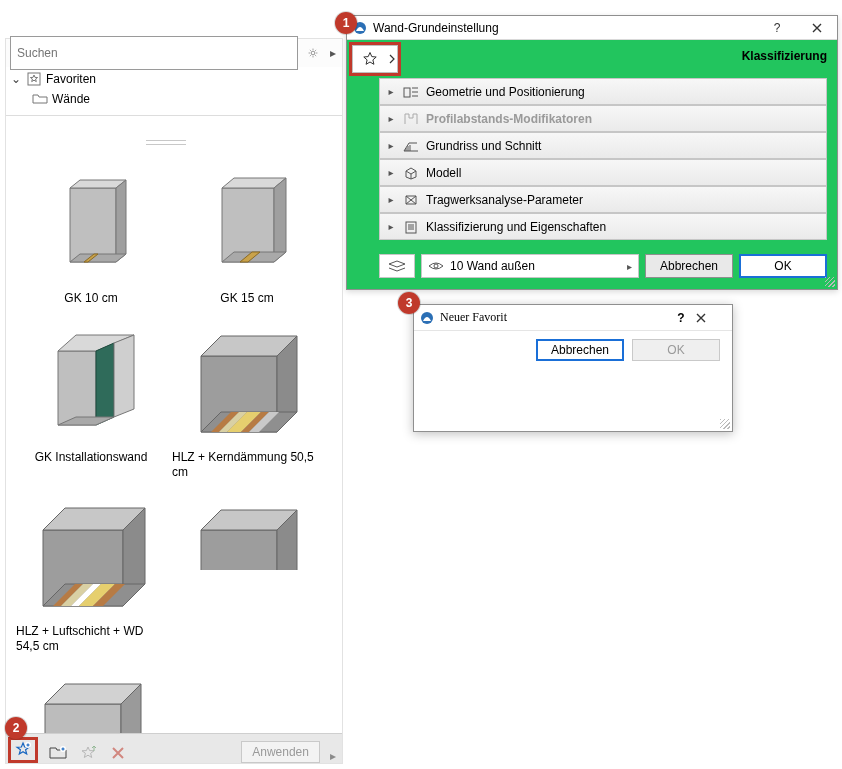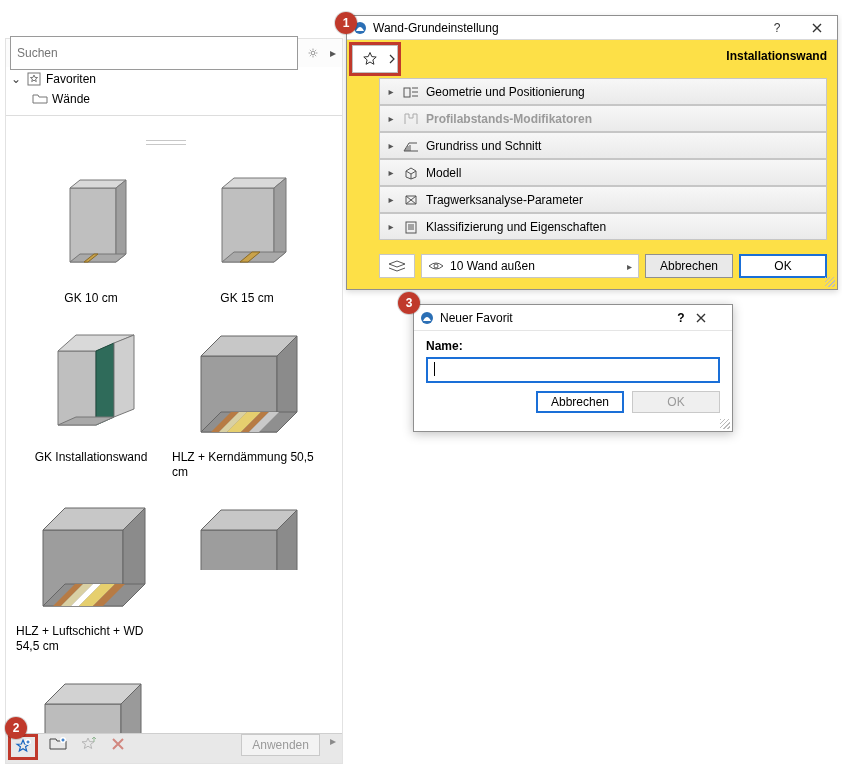--- a/index.html
+++ b/index.html
@@ -1,21 +1,21 @@
 <!DOCTYPE html>
 <html><head>
 <meta charset="utf-8">
 <style>
   * { box-sizing: border-box; font-family: "Segoe UI", Tahoma, Arial, sans-serif; font-size: 12px; }
   body { margin: 0; background: #fff; width: 842px; height: 769px; position: relative; color:#000; }
 
   
   .settings-dialog {
     position: absolute; left: 346px; top: 15px; width: 492px; height: 275px;
-    border: 1px solid #8f8f8f; background: #fde047; box-shadow: 0 2px 6px rgba(0,0,0,0.15);
+    border: 1px solid #8f8f8f; background: #22c55e; box-shadow: 0 2px 6px rgba(0,0,0,0.15);
   }
   .dlg-titlebar {
     height: 24px; display: flex; align-items: center; padding-left: 6px; background:#fff;
     border-bottom: 1px solid #d9d9d9;
   }
   .dlg-titlebar .app-icon { width:14px;height:14px;margin-right:6px; }
   .dlg-title { flex: 1; }
   .dlg-tbtn { width: 40px; height: 24px; display:flex;align-items:center;justify-content:center; color:#333; }
 
   .fav-toolbar {
@@ -77,37 +77,37 @@
   }
   .gallery::-webkit-scrollbar{width:16px;}
   .gallery::-webkit-scrollbar-thumb{background:#c9c9c9;border:3px solid #f3f3f3;border-radius:8px;}
   .gallery::-webkit-scrollbar-track{background:#f3f3f3;}
   .card { width:150px; display:flex;flex-direction:column;align-items:center; margin-bottom:14px; }
   .thumb { width:120px;height:120px;display:flex;align-items:center;justify-content:center; }
   .card-label { margin-top:4px; line-height:1.25; }
 
   .fav-footbar {
     position:absolute; left:0;right:0;bottom:0; height:30px; background:#e8e8e8; border-top:1px solid #cfcfcf;
-    display:flex;align-items:flex-start; padding:0 6px; gap:10px;
+    display:flex;align-items:flex-end; padding:0 6px; gap:10px;
   }
   .ficon { width:20px;height:20px;display:flex;align-items:center;justify-content:center; }
   .apply-btn { margin-left:auto;height:22px;border:1px solid #c9c9c9;background:#f3f3f3;color:#9a9a9a;padding:0 10px; }
   .newfav-callout { border:3px solid #c0392b; padding:0 2px; margin-left:-4px;}
 
   .splitter { position:absolute; left:0; right:16px; top:100px; height:6px; cursor:row-resize;
     display:flex;align-items:center;justify-content:center; }
   .splitter::after{content:"";width:40px;height:3px;border-top:1px solid #c8c8c8;border-bottom:1px solid #c8c8c8;}
 
   
   .newfav-dialog {
     position:absolute; left:413px; top:304px; width:320px; height:128px; background:#fff;
     border:1px solid #8f8f8f; box-shadow: 0 2px 10px rgba(0,0,0,0.25);
   }
   .nf-title { height:26px; display:flex;align-items:center; padding:0 6px; border-bottom:1px solid #e5e5e5; }
-  .nf-title .t { flex:1; }
+  .nf-title .t { flex:1;font-family:Liberation Serif, serif; }
   .nf-body { padding:8px 12px 0; }
   .nf-input-wrap { border:2px solid #1a6fd7; padding:1px; }
   .nf-input { width:100%; height:20px; border:0; outline:0; padding:2px 4px; }
   .nf-caret { position:relative; }
   .nf-caret::after{ content:""; position:absolute; left:6px; top:3px; width:1px; height:14px; background:#000; }
   .nf-actions { padding:8px 12px; display:flex; gap:8px; justify-content:flex-end; }
   .nf-btn { height:22px;min-width:88px;display:flex;align-items:center;justify-content:center;border:1px solid #8f8f8f;background:#e9e9e9; }
   .nf-btn.active { border:2px solid #1a6fd7; background:#fff; }
   .nf-btn.disabled { color:#9a9a9a; border:1px solid #c9c9c9; background:#efefef; }
   .newfav-dialog .resize { position:absolute;right:2px;bottom:2px;width:10px;height:10px;
@@ -151,21 +151,21 @@
           </svg>
       </div>
       <div class="fav-arrow-box">
         <svg width="6" height="10" viewBox="0 0 6 10">
             <path d="M1 1 L5 5 L1 9" fill="none" stroke="#333" stroke-width="1.2"></path>
           </svg>
       </div>
     </div>
   </div>
 
-  <div class="dlg-right-label">Installationswand</div>
+  <div class="dlg-right-label">Klassifizierung</div>
 
   <div class="panel-list">
     <div class="panel-row">
       <span class="panel-arrow">▸</span>
       <span class="panel-icon">
           <svg width="16" height="14" viewBox="0 0 16 14">
             <rect x="1" y="3" width="6" height="9" fill="none" stroke="#555"></rect>
             <path d="M9 3 h6 M9 7 h6 M9 11 h6" stroke="#555"></path>
           </svg>
         </span>
@@ -424,26 +424,20 @@
         </svg>
     </span>
     <span class="t">Neuer Favorit</span>
     <span style="width:30px;text-align:center;font-weight:700">?</span>
     <span style="width:30px;text-align:center">
       <svg width="10" height="10" viewBox="0 0 10 10">
           <path d="M1 1 L9 9 M9 1 L1 9" stroke="#333" stroke-width="1.4"></path>
         </svg>
     </span>
   </div>
-  <div class="nf-body">
-    <div style="font-weight:600;margin-bottom:4px">Name:</div>
-    <div class="nf-input-wrap nf-caret">
-      <input class="nf-input" style="">
-    </div>
-  </div>
   <div class="nf-actions">
     <div class="nf-btn active">
         <span>Abbrechen</span>
       </div>
     <div class="nf-btn disabled">
         <span>OK</span>
       </div>
   </div>
   <div class="resize"></div>
 </div>

